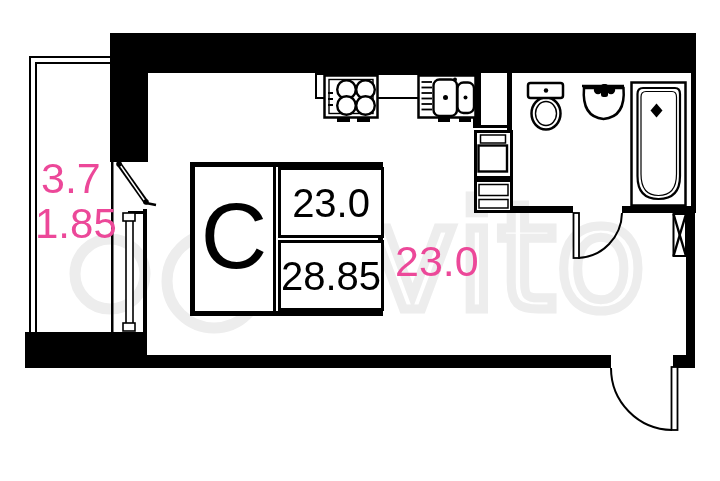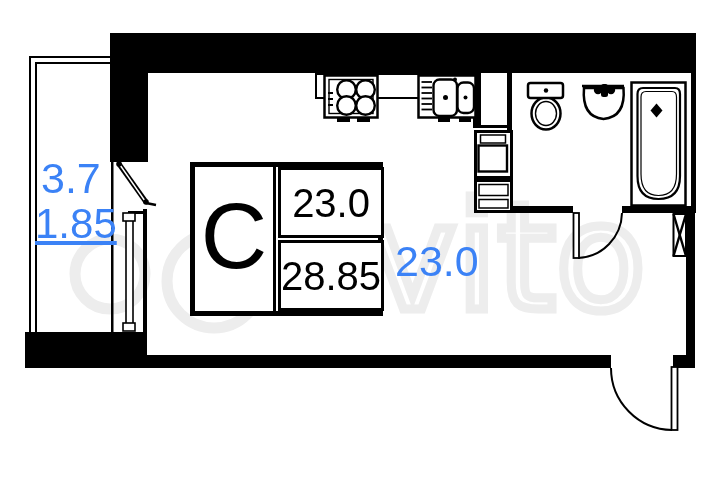--- a/index.html
+++ b/index.html
@@ -1,23 +1,23 @@
 <!DOCTYPE html>
 <html><head>
 <meta charset="utf-8">
 <style>
   html,body{margin:0;padding:0;background:#fff;}
   #canvas{
     position:relative;width:720px;height:481px;background:#fff;overflow:hidden;
     font-family:"Liberation Sans","DejaVu Sans",sans-serif;color:#000;
   }
   #plan-svg{position:absolute;left:0;top:0;width:720px;height:481px;}
-  .lbl{position:absolute;line-height:1;white-space:nowrap;color:#3b82f6;letter-spacing:0;}
+  .lbl{position:absolute;line-height:1;white-space:nowrap;color:#ec4899;letter-spacing:0;}
   .lbl-balcony-area{left:41px;top:157px;font-size:43px;}
-  .lbl-balcony-reduced{left:35px;top:203px;font-size:42px;text-decoration:underline;}
+  .lbl-balcony-reduced{left:35px;top:203px;font-size:42px;}
   .lbl-room-area{left:395px;top:240px;font-size:43px;}
   .lbl-bath-area{left:549px;top:145px;font-size:42px;}
   
   .stamp{
     position:absolute;left:190px;top:162px;width:193px;height:154px;
     box-sizing:border-box;border:5px solid #000;background:#fff;
     display:flex;flex-direction:row;
   }
   .stamp-type{
     width:78px;flex:0 0 78px;border-right:3px solid #000;margin-right:2px;

